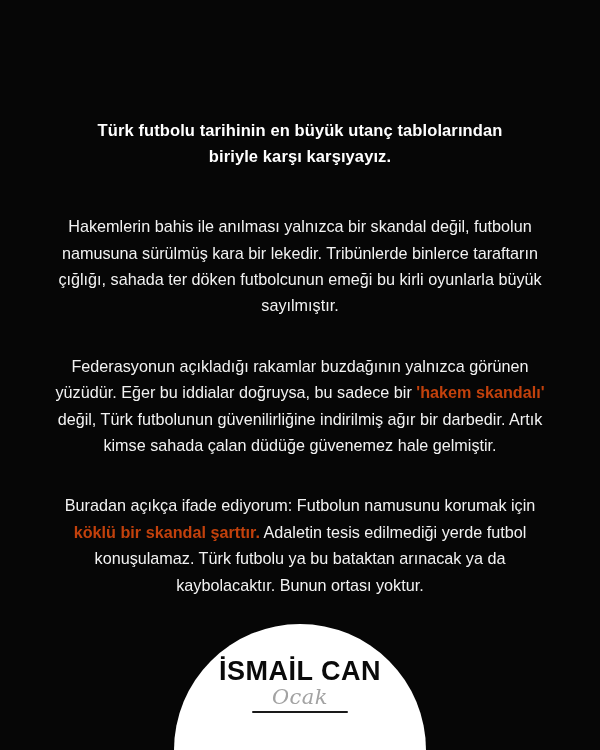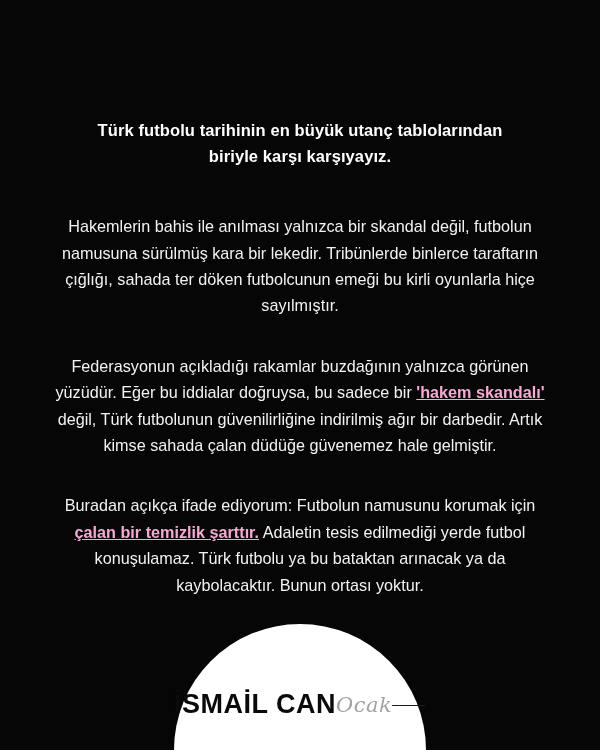--- a/index.html
+++ b/index.html
@@ -44,22 +44,21 @@
     font-weight: normal;
     margin: 0;
     padding: 0;
     color: #f2f2f2;
   }
   .p1 { margin-top: 44px; }
   .p2 { margin-top: 34px; }
   .p3 { margin-top: 34px; }
   .para b {
     font-weight: bold;
-    color: #f9a8d4;
-    text-decoration: underline;
+    color: #c2410c;
   }
   .footer {
     position: absolute;
     left: 0;
     bottom: 0;
     width: 600px;
     height: 126px;
     display: flex;
     justify-content: center;
     align-items: flex-end;
@@ -73,21 +72,21 @@
     height: 126px;
     background: #ffffff;
     border-radius: 126px 126px 0 0;
   }
   .logo-wrap {
     position: relative;
     z-index: 2;
     width: 252px;
     height: 126px;
     display: flex;
-    flex-direction: row;
+    flex-direction: column;
     align-items: center;
     justify-content: flex-start;
     padding-top: 34px;
     box-sizing: border-box;
   }
   .logo-main {
     font-size: 27px;
     font-weight: bold;
     letter-spacing: 0.5px;
     color: #0a0a0a;
@@ -111,23 +110,23 @@
     border-radius: 2px;
   }
 </style>
 </head>
 <body>
 
 <div class="card">
 
   <div class="content">
     <p class="headline">Türk futbolu tarihinin en büyük utanç tablolarından biriyle karşı karşıyayız.</p>
-    <p class="para p1">Hakemlerin bahis ile anılması yalnızca bir skandal değil, futbolun namusuna sürülmüş kara bir lekedir. Tribünlerde binlerce taraftarın çığlığı, sahada ter döken futbolcunun emeği bu kirli oyunlarla hiçe sayılmıştır.</p>
+    <p class="para p1">Hakemlerin bahis ile anılması yalnızca bir skandal değil, futbolun namusuna sürülmüş kara bir lekedir. Tribünlerde binlerce taraftarın çığlığı, sahada ter döken futbolcunun emeği bu kirli oyunlarla büyük sayılmıştır.</p>
     <p class="para p2">Federasyonun açıkladığı rakamlar buzdağının yalnızca görünen yüzüdür. Eğer bu iddialar doğruysa, bu sadece bir <b>'hakem skandalı'</b> değil, Türk futbolunun güvenilirliğine indirilmiş ağır bir darbedir. Artık kimse sahada çalan düdüğe güvenemez hale gelmiştir.</p>
-    <p class="para p3">Buradan açıkça ifade ediyorum: Futbolun namusunu korumak için <b>çalan bir temizlik şarttır.</b> Adaletin tesis edilmediği yerde futbol konuşulamaz. Türk futbolu ya bu bataktan arınacak ya da kaybolacaktır. Bunun ortası yoktur.</p>
+    <p class="para p3">Buradan açıkça ifade ediyorum: Futbolun namusunu korumak için <b>köklü bir skandal şarttır.</b> Adaletin tesis edilmediği yerde futbol konuşulamaz. Türk futbolu ya bu bataktan arınacak ya da kaybolacaktır. Bunun ortası yoktur.</p>
   </div>
 
   <div class="footer">
     <div class="arc"></div>
     <div class="logo-wrap">
       <div class="logo-main">İSMAİL CAN</div>
       <div class="logo-sub">Ocak</div>
       <div class="logo-underline"></div>
     </div>
   </div>

